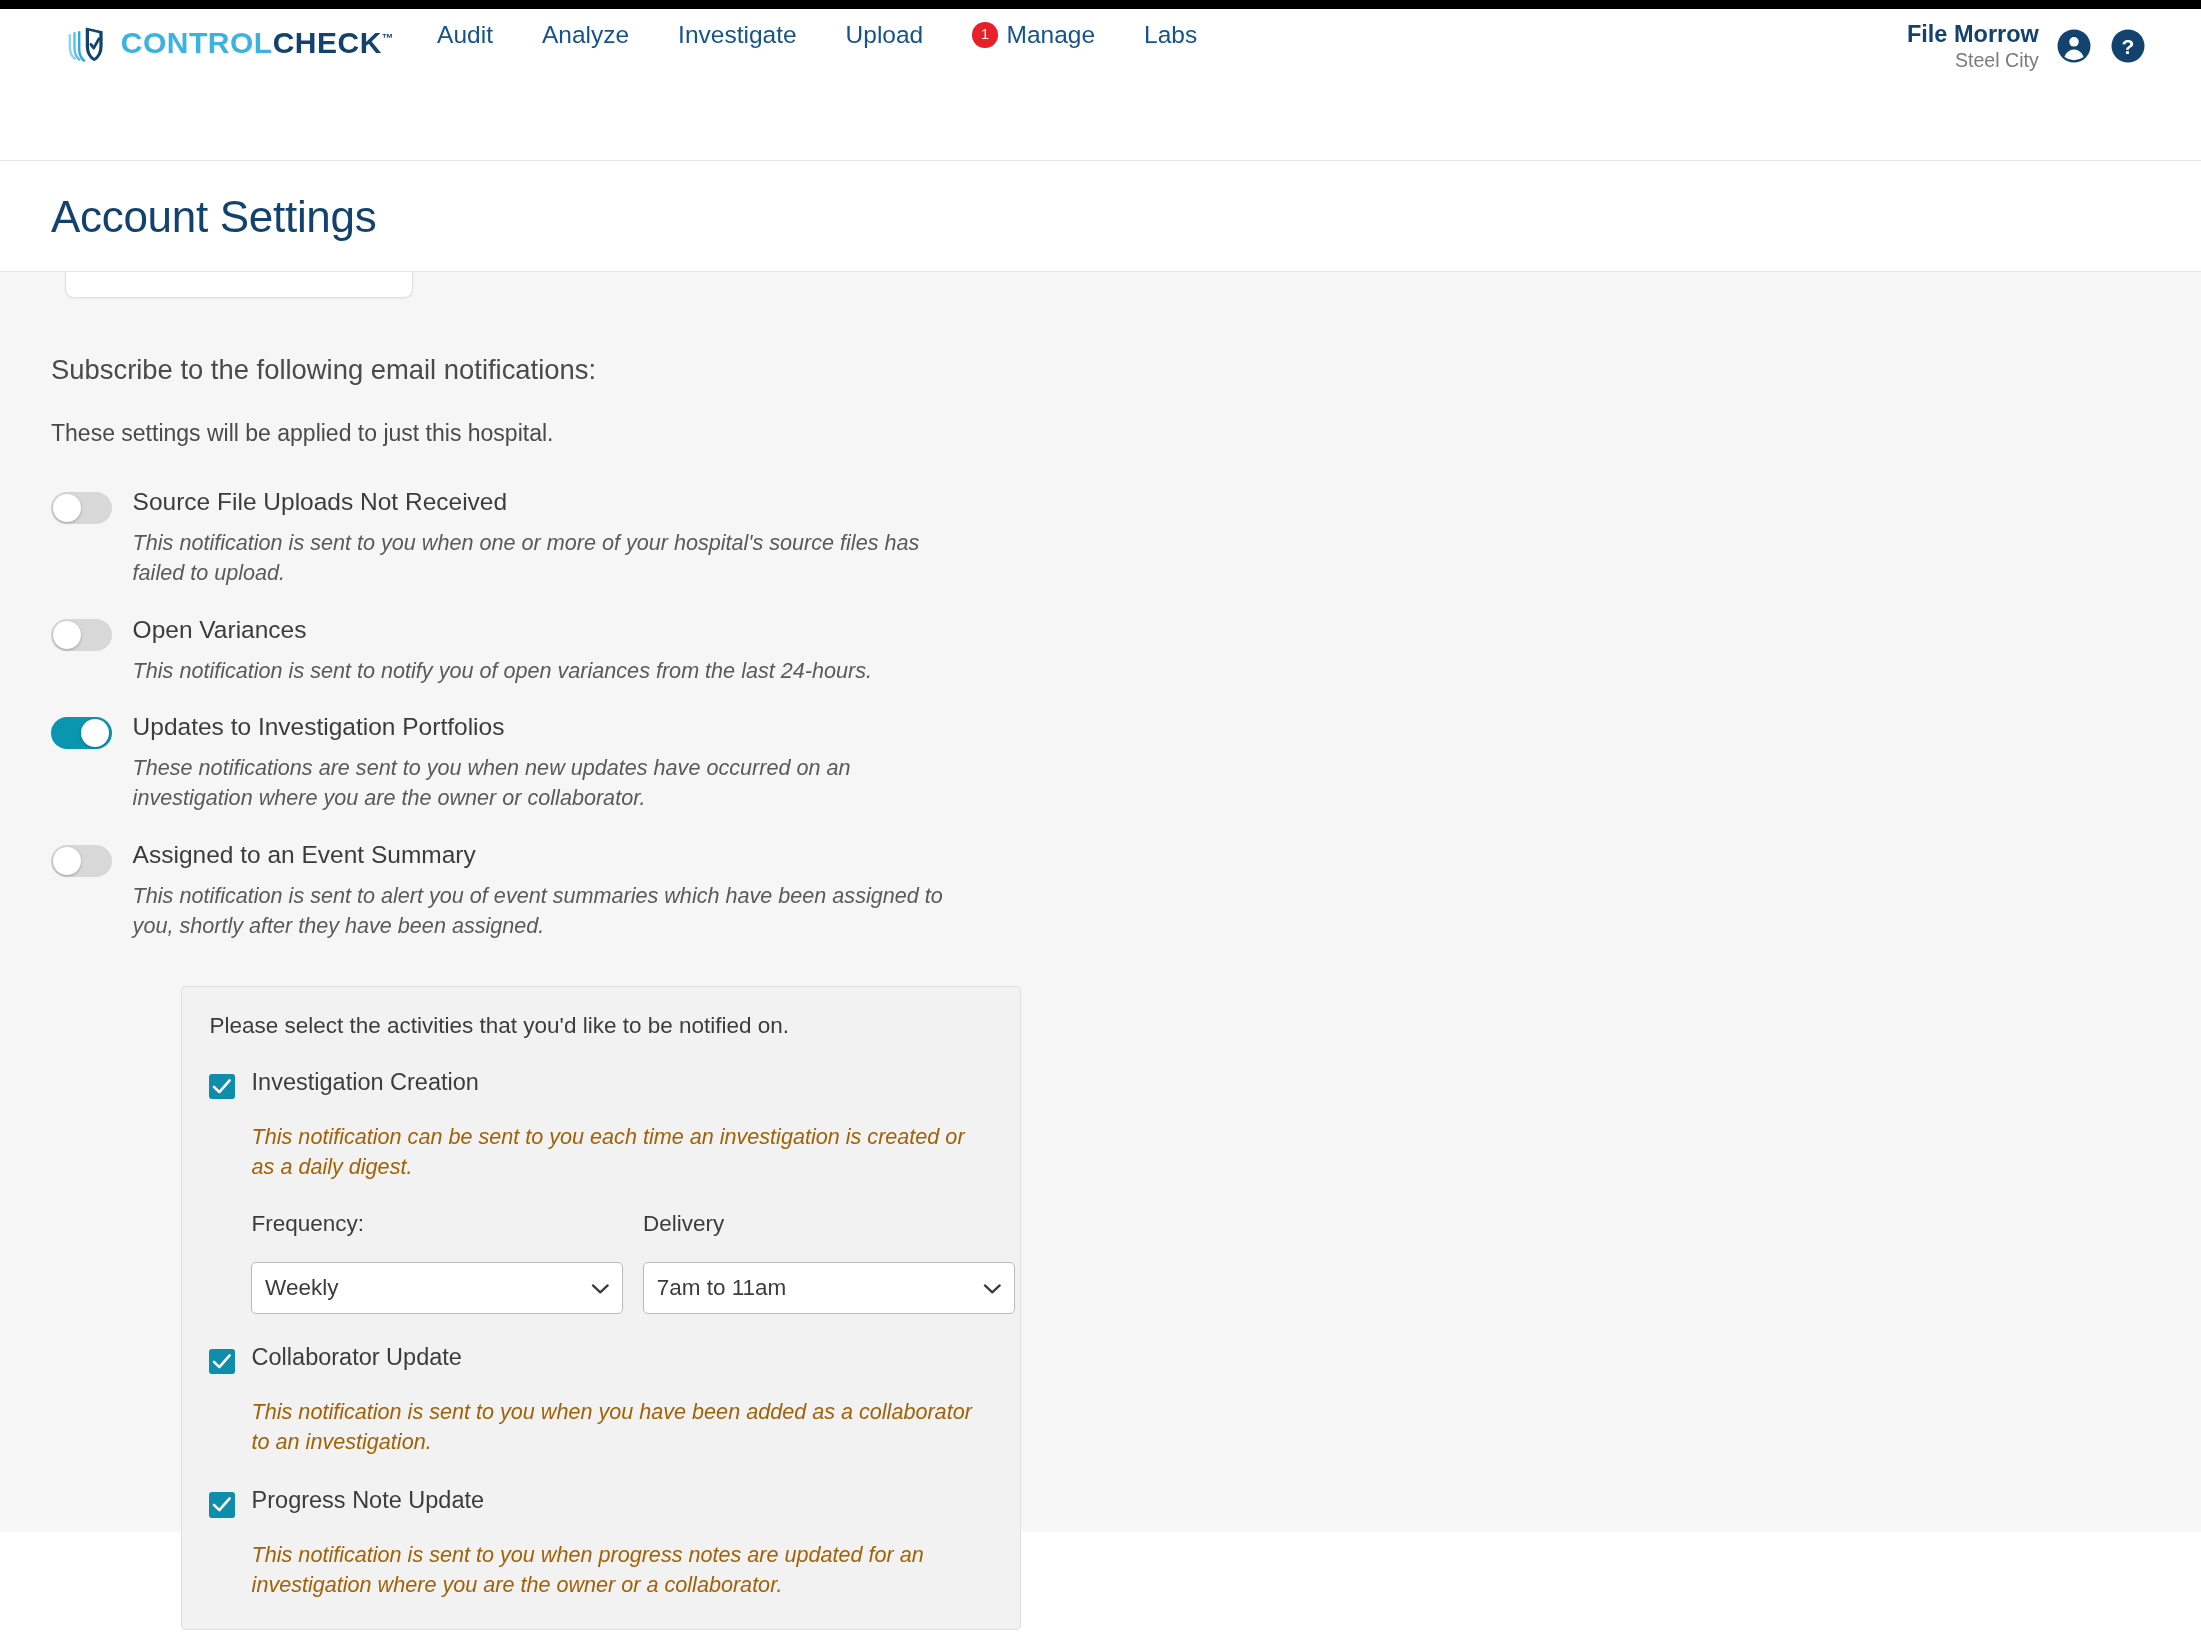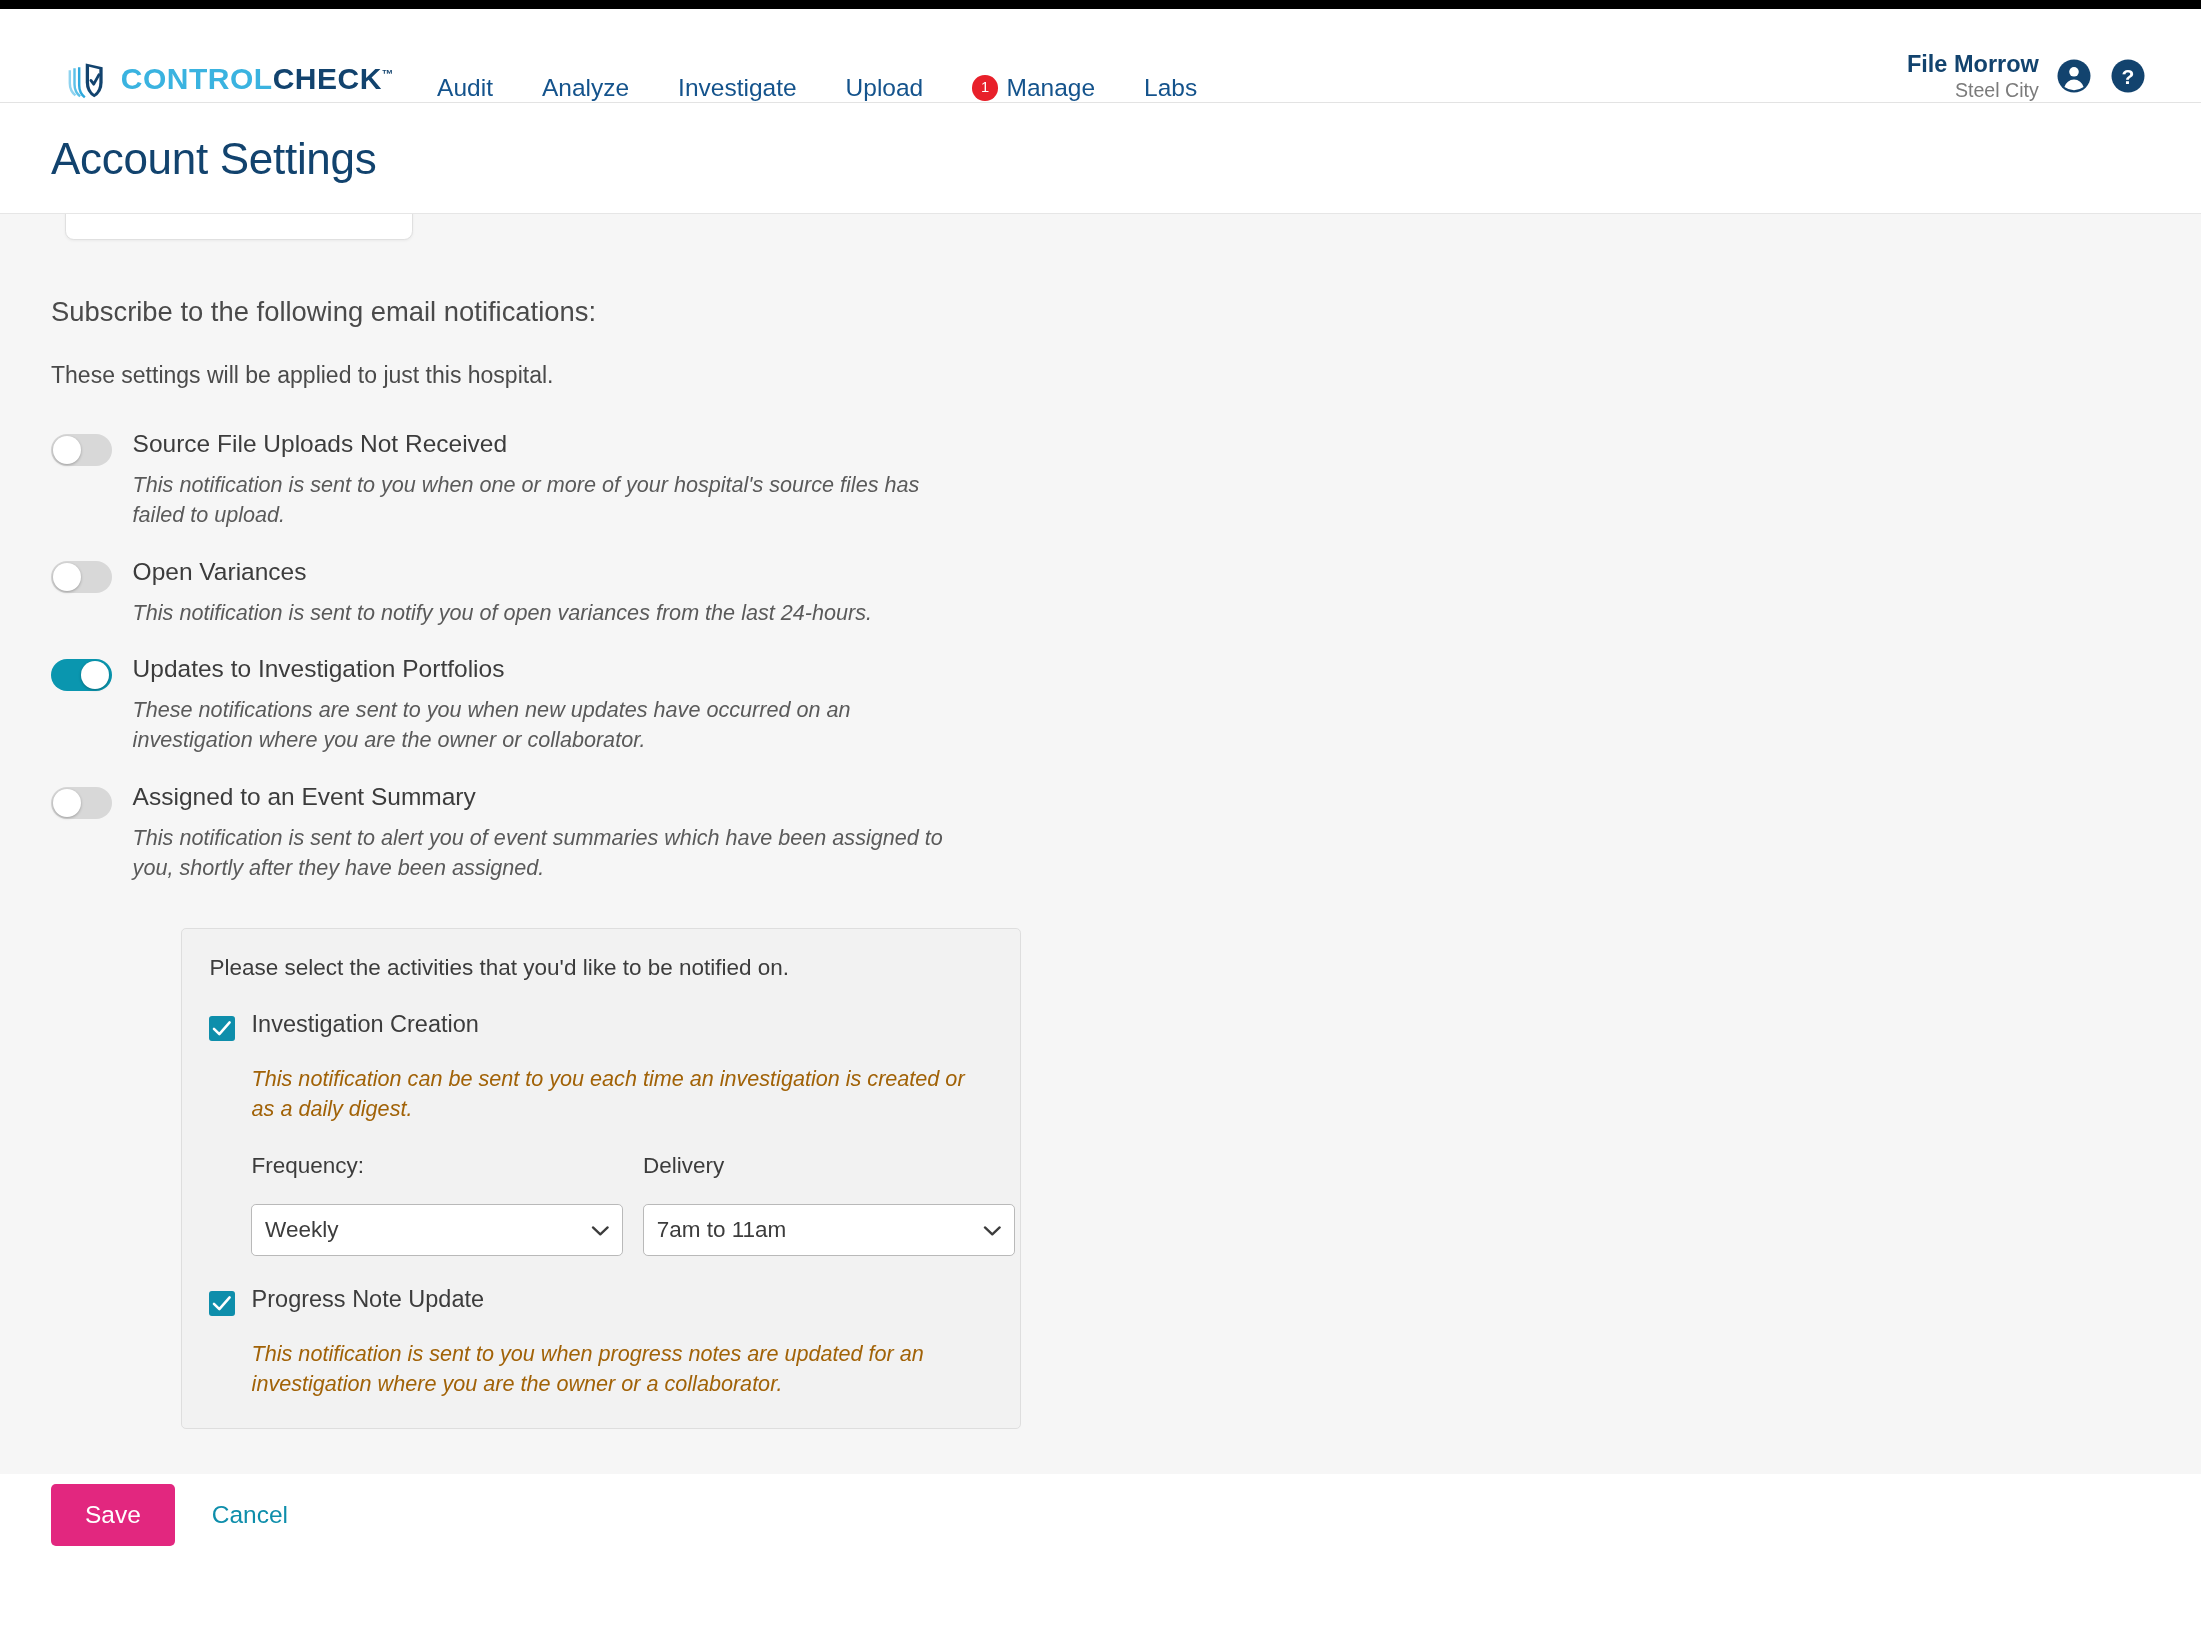--- a/index.html
+++ b/index.html
@@ -6,23 +6,23 @@
   html, body {
     width: 2201px; height: 1653px;
     background: #ffffff;
     font-family: "Liberation Sans", sans-serif;
     overflow: hidden;
   }
   .top-strip { height: 8.8px; background: #000000; width: 100%; }
 
   
   .header {
-    height: 94px; background: #ffffff;
+    height: 152px; background: #ffffff;
     border-bottom: 1px solid #e3e3e3;
-    display: flex; align-items: flex-end;
+    display: flex; align-items: flex-start;
     padding: 12px 55px 0 67px;
   }
   .logo-wrap { display: flex; align-items: center; gap: 8.8px; }
   .logo-mark { width: 45px; height: 45px; flex: 0 0 45px; }
   .logo-text { font-size: 30px; font-weight: bold; letter-spacing: 0.5px; line-height: 1; position: relative; }
   .logo-text .c1 { color: #3ab3e0; }
   .logo-text .c2 { color: #12436e; }
   .logo-tm { font-size: 11.8px; vertical-align: super; color: #12436e; font-weight: bold; }
 
   .nav { display: flex; align-items: center; margin-left: 43px; gap: 0; }
@@ -281,28 +281,39 @@
           <span>7am to 11am</span>
           <span class="caret">
             <svg width="18.6" height="11.8" viewBox="0 0 19 12">
                 <path d="M2 2.5 L9.5 9.5 L17 2.5" fill="none" stroke="#3c3c3c" stroke-width="2.4" stroke-linecap="round" stroke-linejoin="round"></path>
               </svg>
           </span>
         </div>
       </div>
     </div>
 
-
     <div class="check-row">
       <div class="cbox">
         <svg width="19.6" height="17.6" viewBox="0 0 20 18">
             <path d="M2 9 L7.5 14.5 L18 2.5" fill="none" stroke="#ffffff" stroke-width="2.6" stroke-linecap="round" stroke-linejoin="round"></path>
           </svg>
       </div>
       <div class="check-body">
+        <div class="check-title">Collaborator Update</div>
+        <div class="check-desc">This notification is sent to you when you have been added as a collaborator to an investigation.</div>
+      </div>
+    </div>
+
+    <div class="check-row">
+      <div class="cbox">
+        <svg width="19.6" height="17.6" viewBox="0 0 20 18">
+            <path d="M2 9 L7.5 14.5 L18 2.5" fill="none" stroke="#ffffff" stroke-width="2.6" stroke-linecap="round" stroke-linejoin="round"></path>
+          </svg>
+      </div>
+      <div class="check-body">
         <div class="check-title">Progress Note Update</div>
         <div class="check-desc">This notification is sent to you when progress notes are updated for an investigation where you are the owner or a collaborator.</div>
       </div>
     </div>
   </div>
 
   <div class="actions">
     <button class="btn-save">Save</button>
     <button class="btn-cancel">Cancel</button>
   </div>

